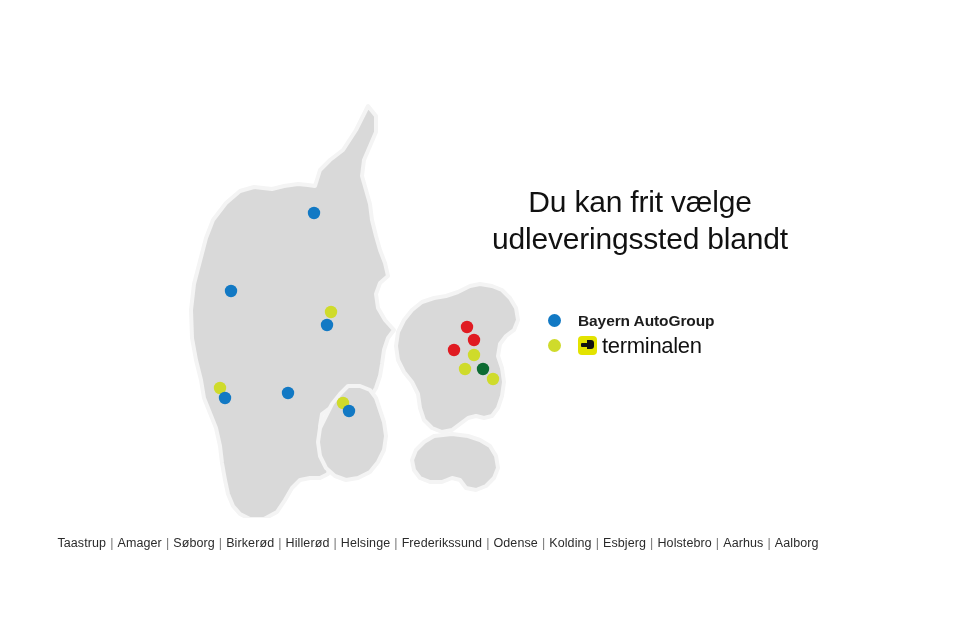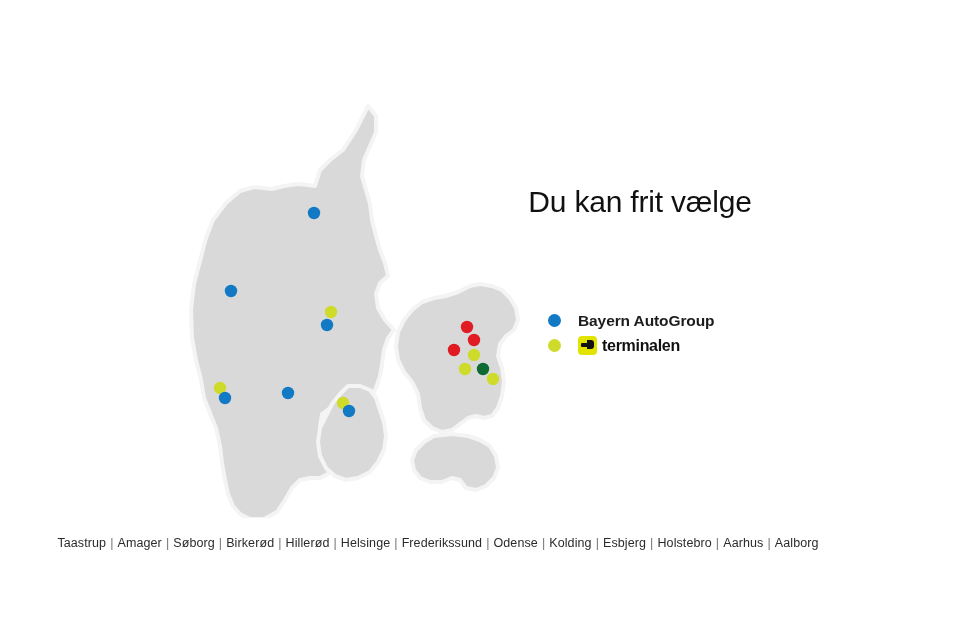--- a/index.html
+++ b/index.html
@@ -104,22 +104,22 @@
   }
   .term-mark::after {
     content: "";
     position: absolute;
     left: 9px; top: 4px;
     width: 7px; height: 9px;
     background: #111;
     border-radius: 0 3px 3px 0;
   }
   .term-word {
-    font-size: 16px;
-    font-weight: 700;
+    font-size: 22px;
+    font-weight: 400;
     letter-spacing: -0.3px;
     color: #111;
   }
   
   .era-mark {
     width: 19px; height: 17px;
     margin-right: 5px;
     flex: 0 0 19px;
   }
   .era-word {
@@ -198,20 +198,21 @@
           <circle cx="294" cy="257" r="6.2" fill="#cfdb2b"></circle>
           <circle cx="285" cy="271" r="6.2" fill="#cfdb2b"></circle>
           <circle cx="303" cy="271" r="6.2" fill="#0d6b32"></circle>
           <circle cx="313" cy="281" r="6.2" fill="#cfdb2b"></circle>
         </g>
     </svg>
   </div>
 
   <h1 id="headline">
     <span class="hl-line">Du kan frit vælge</span>
+    <span class="hl-line">udleveringssted blandt</span>
   </h1>
 
   <div id="legend">
 
 
     <div class="legend-row">
       <span class="legend-dot" style="background: rgb(18, 121, 196);"></span>
       <span class="legend-label bold">Bayern AutoGroup</span>
     </div>
 

